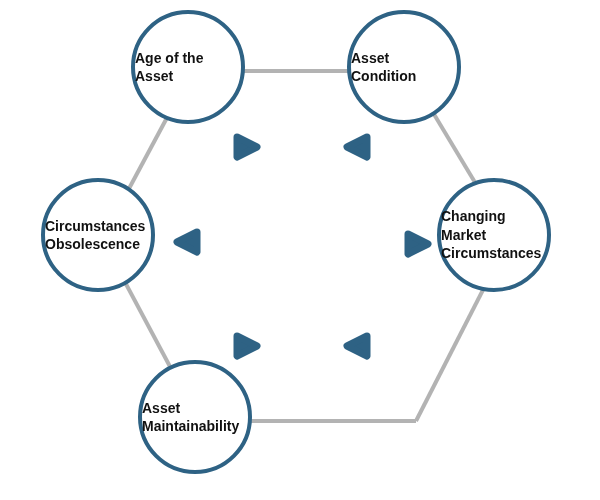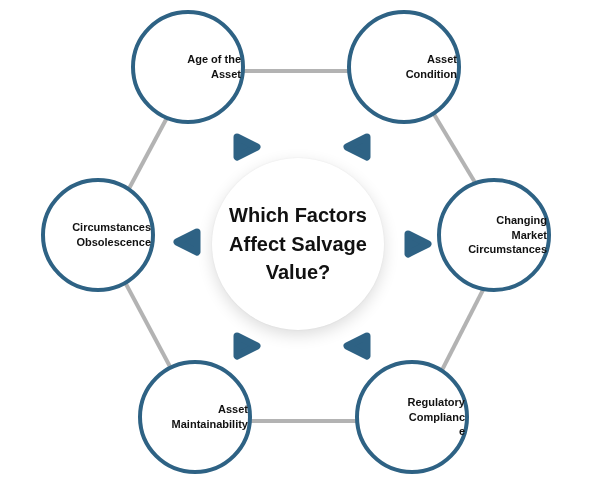--- a/index.html
+++ b/index.html
@@ -33,25 +33,25 @@
     height: 114px;
     border: 4px solid var(--accent);
     border-radius: 50%;
     background: var(--background);
     z-index: 1;
     display: flex;
     align-items: center;
     justify-content: center;
   }
   .node .label {
-    font-size: 11px;
+    font-size: 14px;
     font-weight: bold;
     line-height: 1.32;
     color: var(--text);
-    text-align: right;
+    text-align: left;
     white-space: pre-line;
     overflow: visible;
     width: 130px;
   }
   .center-node {
     position: absolute;
     left: 212px;
     top: 158px;
     width: 172px;
     height: 172px;
@@ -123,41 +123,31 @@
     <span class="label">Asset
 Condition</span>
   </div>
 
   <div class="node pos-market">
     <span class="label">Changing
 Market
 Circumstances</span>
   </div>
 
-  <div class="node pos-regulatory">
-    <span class="label">Regulatory
-Complianc
-e</span>
-  </div>
 
   <div class="node pos-maintainability">
     <span class="label">Asset
 Maintainability</span>
   </div>
 
   <div class="node pos-tech">
     <span class="label">Circumstances
 Obsolescence</span>
   </div>
 
-  <div class="center-node">
-    <span class="label">Which Factors
-Affect Salvage
-Value?</span>
-  </div>
 
   <div class="arrow pos-arrow-tl">
     <svg width="34" height="32" viewBox="0 0 34 32">
         <path d="M7 6 L27 16 L7 26 Z"></path>
       </svg>
   </div>
   <div class="arrow left pos-arrow-tr">
     <svg width="34" height="32" viewBox="0 0 34 32">
         <path d="M7 6 L27 16 L7 26 Z"></path>
       </svg>

